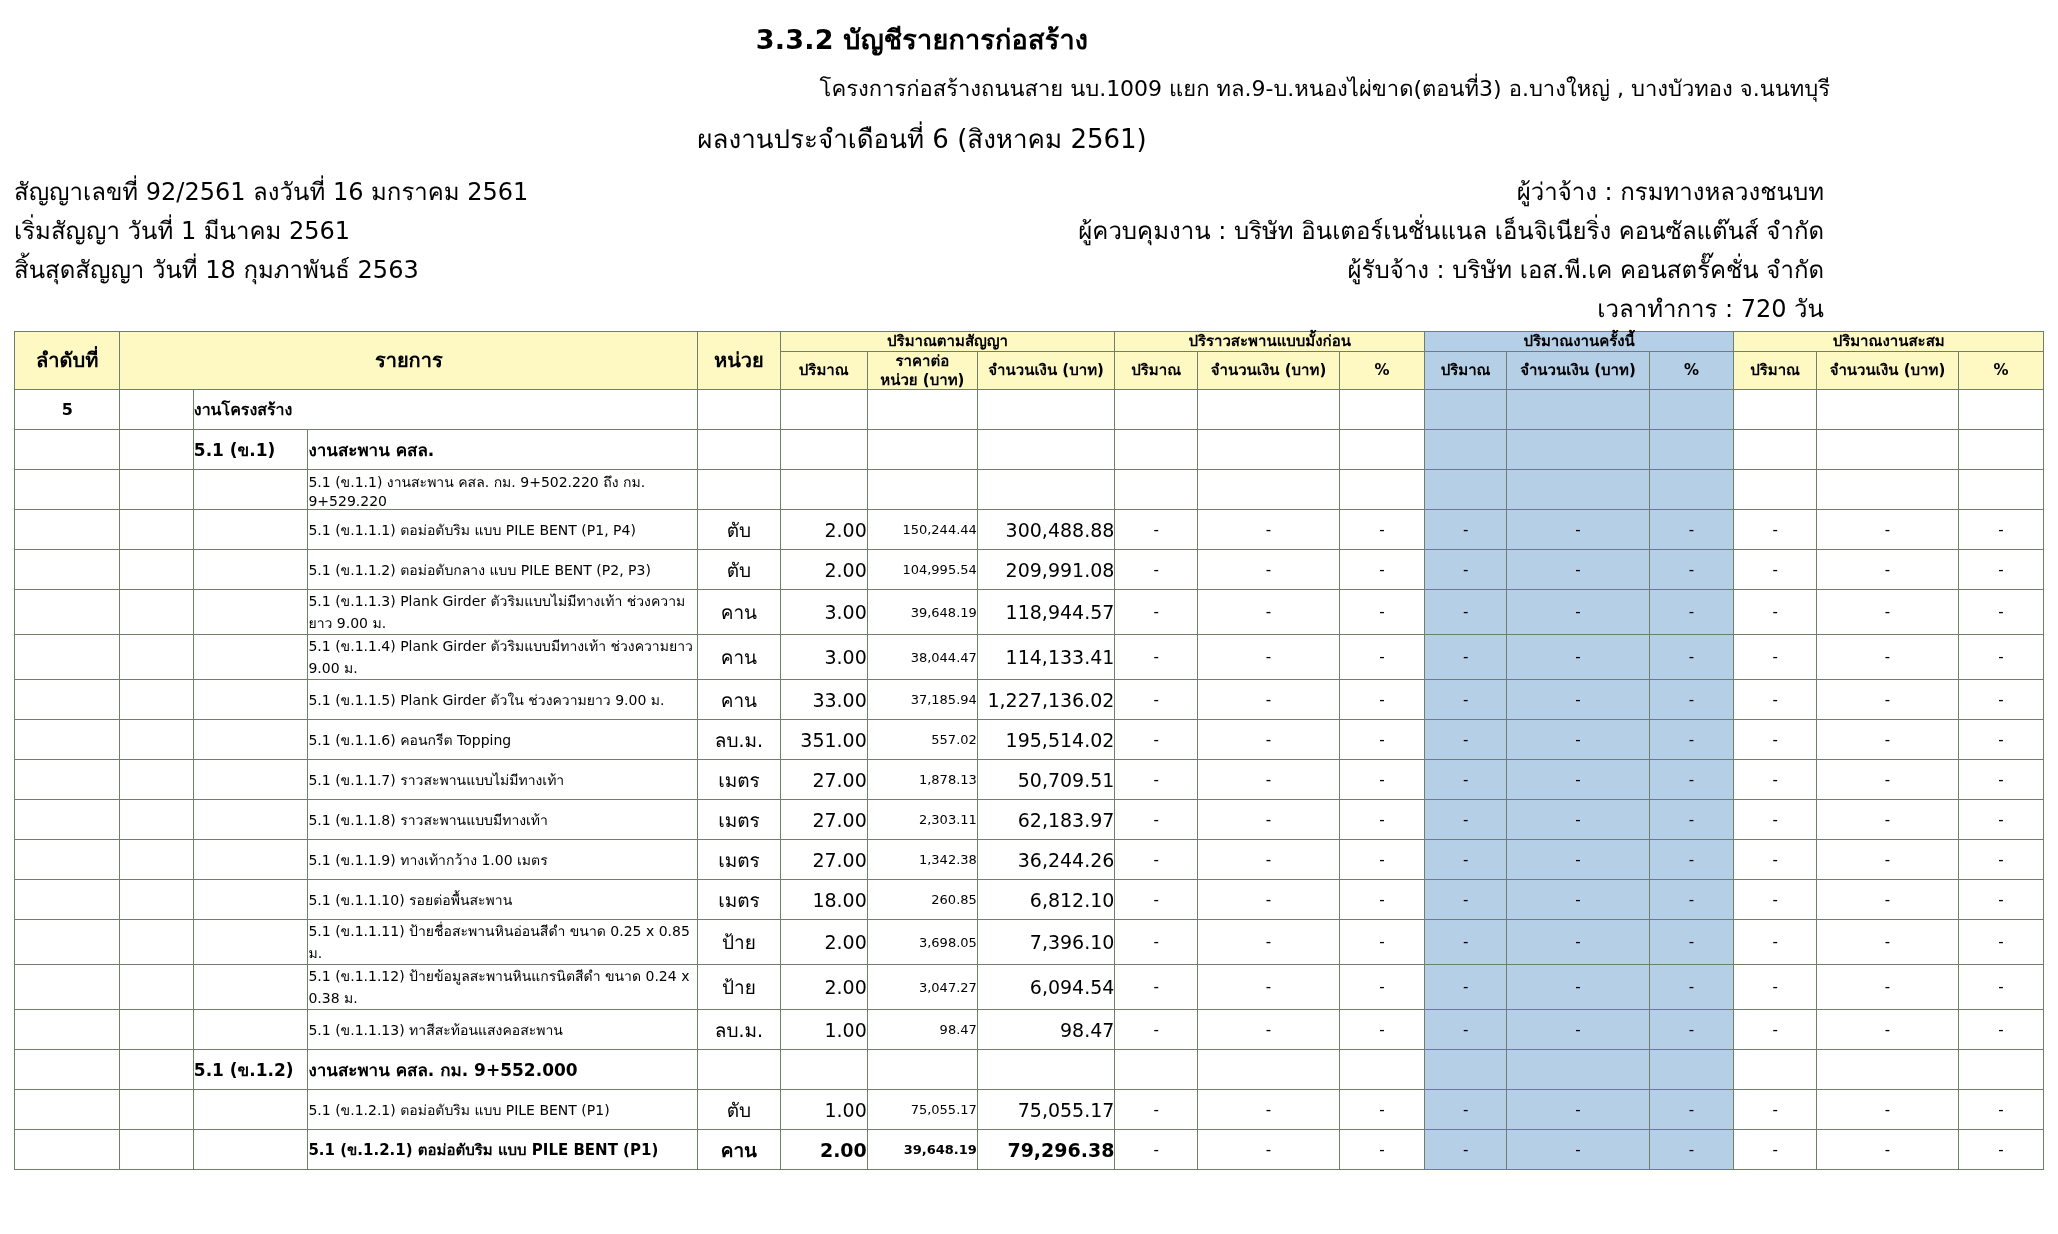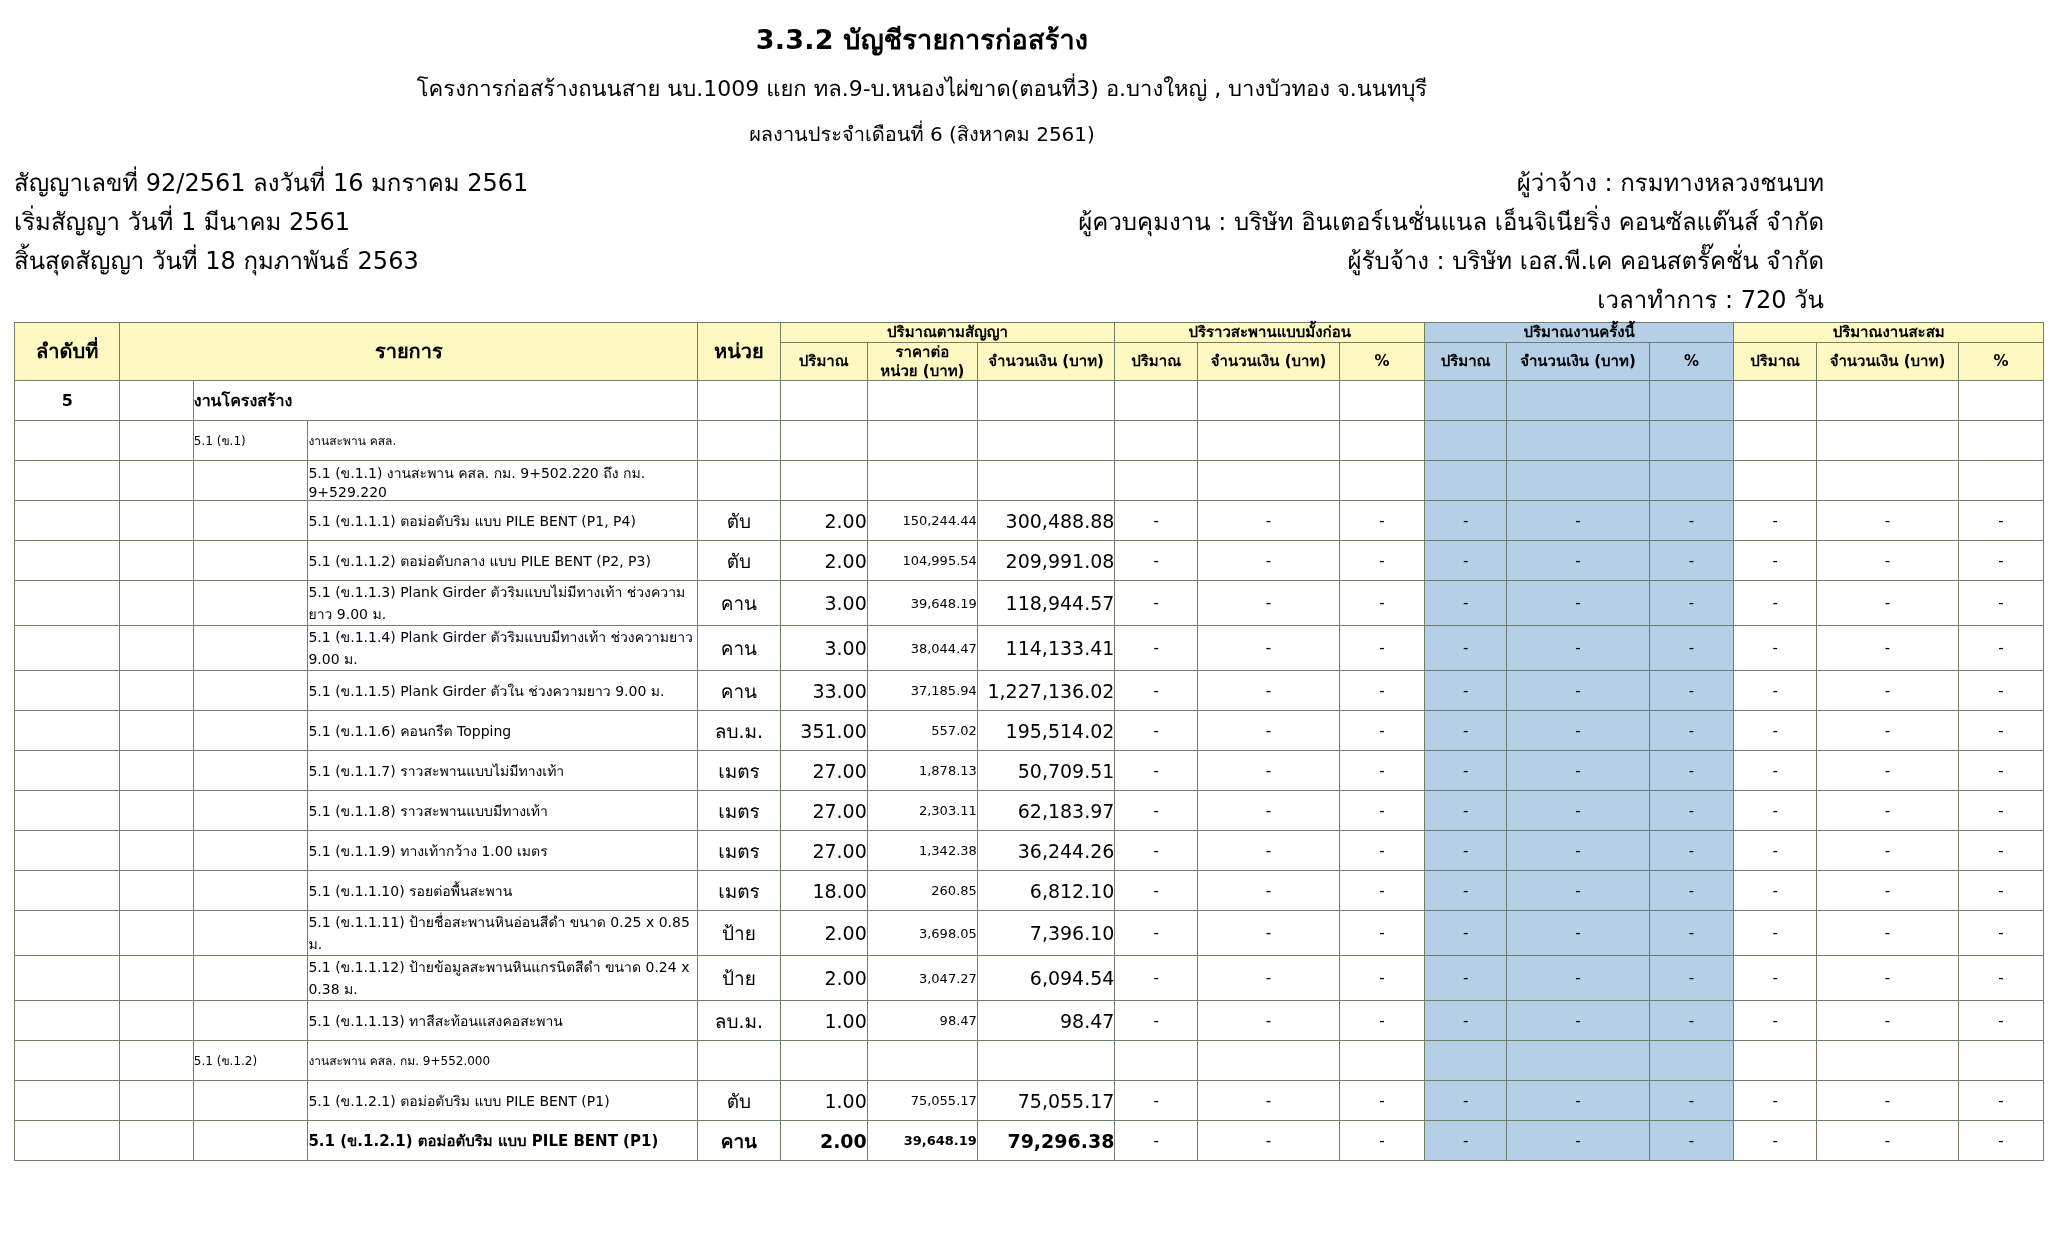--- a/index.html
+++ b/index.html
@@ -22,23 +22,24 @@
   }
   .doc-title {
     font-size: 27px;
     font-weight: bold;
     margin: 8px 0 10px 0;
     letter-spacing: 0.2px;
   }
   .doc-sub1 {
     font-size: 22px;
     margin: 0 0 12px 0;
+    text-align: right;
   }
   .doc-sub2 {
-    font-size: 20px;
+    font-size: 26px;
     margin: 0 0 14px 0;
   }
   .meta {
     position: relative;
     margin: 0 0 8px 0;
     min-height: 150px;
   }
   .meta-left {
     position: absolute;
     left: 0;
@@ -84,21 +85,21 @@
     font-size: 15px;
   }
   .c-num   { text-align: center; }
   .c-right { text-align: right; padding-right: 8px; }
   .c-left  { text-align: left; }
   .highlight { background: #b5cfe7; }
 
   .cell-pad-1 { padding-left: 12px; border-radius: 19px; }
 
   .lvl-group { font-size: 16px; font-weight: bold; }
-  .lvl-sub   { font-size: 12px; }
+  .lvl-sub   { font-size: 17px; font-weight: bold; }
   .lvl-item  { font-size: 14px; }
   .lvl-item-b { font-size: 15px; font-weight: bold; }
 
   .num-mono { font-size: 19px; }
   .num-small { font-size: 13px; }
   .dash { text-align: center; font-size: 15px; }
 </style>
 </head>
 <body>
 

